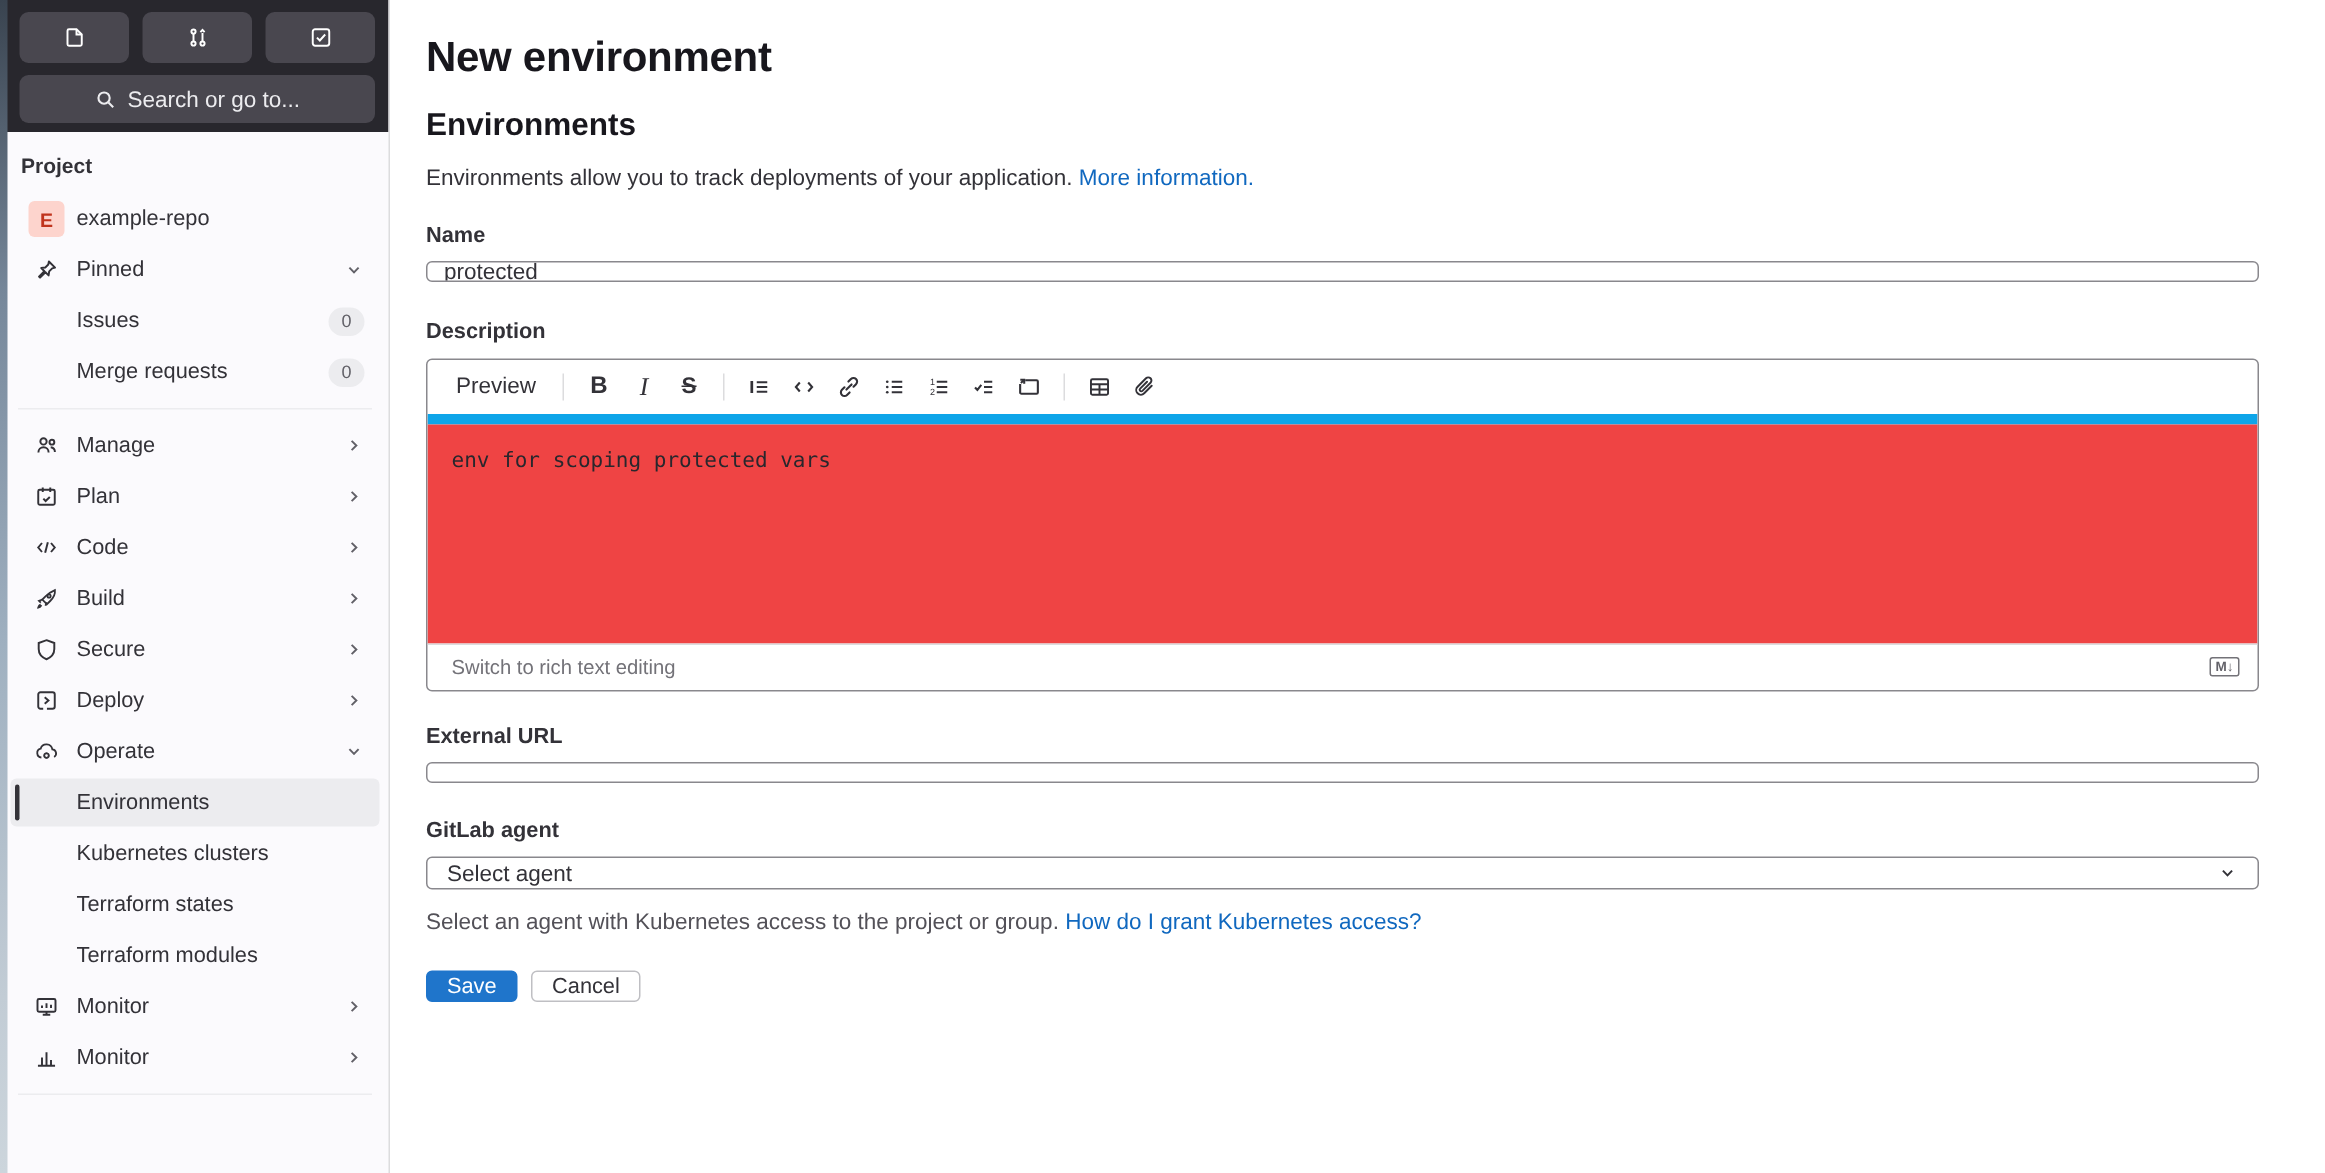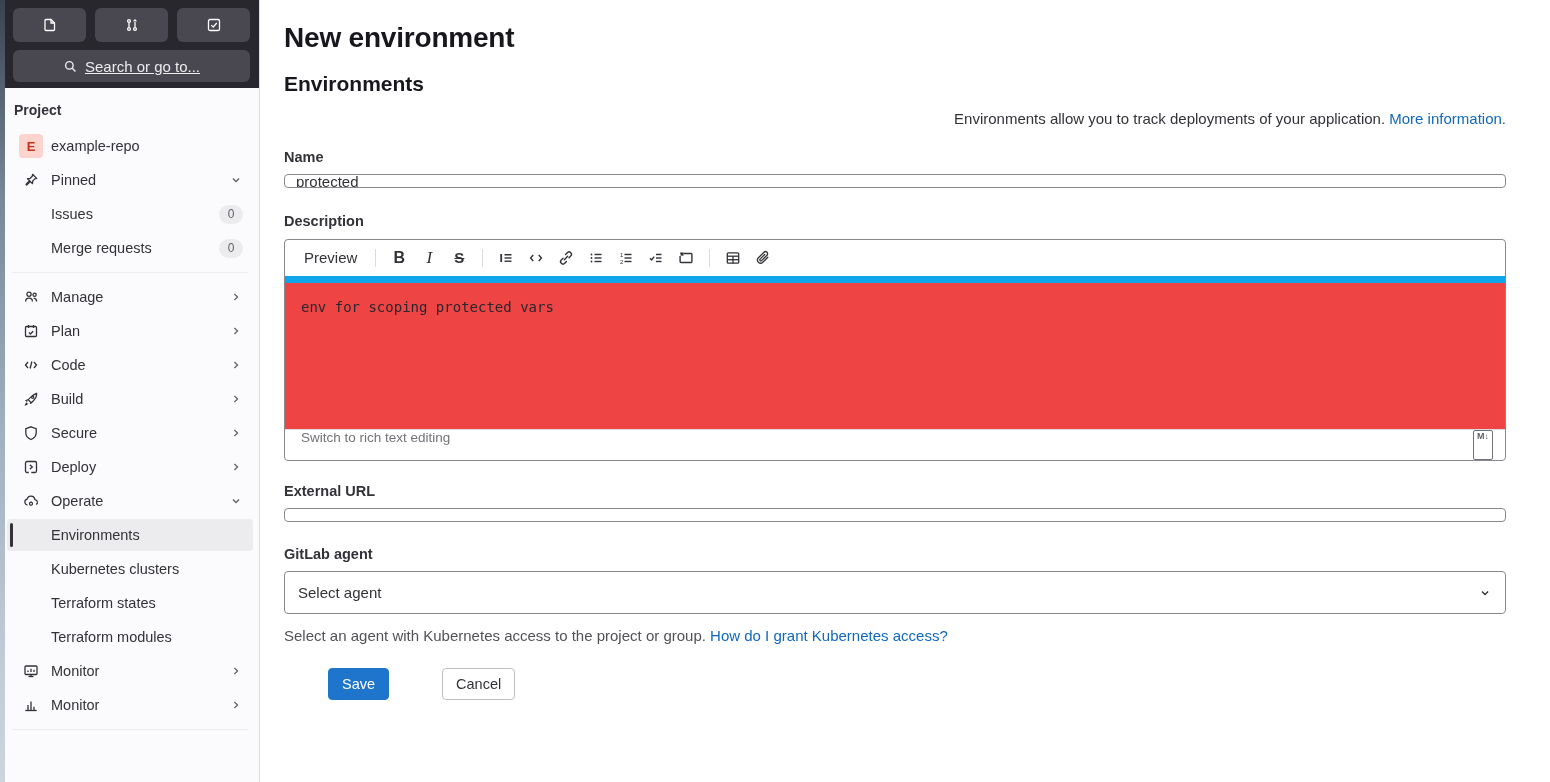--- a/index.html
+++ b/index.html
@@ -33,21 +33,21 @@
   .top-btn {
     flex: 1; height: 34px; border-radius: 6px;
     background: #49474f;
     display: flex; align-items: center; justify-content: center;
     cursor: pointer;
   }
   .searchbar {
     margin-top: 8px; height: 32px; border-radius: 6px;
     background: #49474f;
     display: flex; align-items: center; justify-content: center; gap: 7px;
-    color: #ececef; font-size: 15px; cursor: pointer; text-decoration: underline;
+    color: #ececef; font-size: 15px; cursor: pointer;
   }
   .sidebar-body { padding: 10px 6px 0 7px; position: relative; z-index: 2; }
   .section-label {
     font-weight: 700; font-size: 14px; color: #333238;
     padding: 4px 12px 10px 7px;
   }
   .srow {
     height: 32px; margin: 2px 0; border-radius: 4px;
     display: flex; align-items: center;
     padding: 0 10px 0 7px;
@@ -78,21 +78,21 @@
     border-radius: 10px; background: #ececef; color: #626168;
     font-size: 12px; display: flex; align-items: center; justify-content: center;
   }
   .sdivider { border: none; border-top: 1px solid #ececef; margin: 8px 5px; }
 
   
   .main { flex: 1; padding: 14px 0 0 24px; background: #fff; }
   .content { width: 1222px; }
   h1.page-title { font-size: 28px; font-weight: 700; color: #18171d; margin: 8px 0 4px; letter-spacing: -0.2px; }
   h2.section-title { font-size: 21px; font-weight: 700; color: #18171d; margin: 18px 0 0; }
-  .intro { font-size: 15px; margin-top: 14px; color: #333238; text-align: right; }
+  .intro { font-size: 15px; margin-top: 14px; color: #333238; }
   a.link { color: #1068bf; text-decoration: none; cursor: pointer; }
   .field-label { font-weight: 700; font-size: 14.5px; margin: 22px 0 0; color: #333238; }
   .text-input {
     margin-top: 9px; width: 100%; height: 14px;
     border: 1px solid #89888d; border-radius: 4px;
     padding: 0 11px; font-size: 15px; font-family: "Liberation Sans", sans-serif;
     color: #333238; background: #fff; outline: none;
   }
 
   
@@ -112,47 +112,46 @@
   .tb-bold { font-weight: 800; font-size: 16px; }
   .tb-italic { font-style: italic; font-family: "Liberation Serif", serif; font-size: 17px; padding: 0 8px; }
   .tb-strike { font-size: 15px; text-decoration: line-through; font-weight: 600; }
   .md-textarea {
     display: block; width: 100%; height: 146px; border: none; resize: none; outline: none;
     padding: 14px 16px; font-family: "DejaVu Sans Mono", monospace;
     font-size: 14px; color: #28272d; line-height: 1.45; background: #ef4444;
   }
   .md-footer {
     height: 31px; border-top: 1px solid #dcdcde;
-    display: flex; justify-content: space-between;
+    display: flex; align-items: center; justify-content: space-between;
     padding: 0 12px 0 16px;
   }
   .switch-link { font-size: 13.5px; color: #737278; cursor: pointer; }
   .md-icon {
     border: 1px solid #737278; border-radius: 2px; color: #626168;
     font-size: 9px; font-weight: 700; padding: 1px 3px; letter-spacing: 0;
     line-height: 1.1; cursor: pointer;
   }
   .help-text { margin-top: 13px; font-size: 15px; color: #535158; }
 
   
   .select-box {
-    margin-top: 9px; width: 100%; height: 43px;
+    margin-top: 9px; width: 100%; height: 22px;
     border: 1px solid #89888d; border-radius: 4px;
     display: flex; align-items: center; justify-content: space-between;
     padding: 0 13px; font-size: 15px; color: #333238; cursor: pointer; background: #fff;
   }
 
   
   .btn-row { margin-top: 24px; display: flex; gap: 9px; }
   .btn {
-    height: 32px; padding: 0 13px; border-radius: 4px;
+    height: 21px; padding: 0 13px; border-radius: 4px;
     font-size: 14.5px; font-family: "Liberation Sans", sans-serif;
     display: flex; align-items: center; justify-content: center; cursor: pointer;
     border: 1px solid transparent;
-    margin-left: 44px;
   }
   .btn-primary { background: #1f75cb; color: #fff; border-color: #1f75cb; }
   .btn-default { background: #fff; color: #333238; border-color: #bfbfc3; }
 
   svg { display: block; }
 </style>
 </head>
 <body>
 
 <aside class="sidebar">

